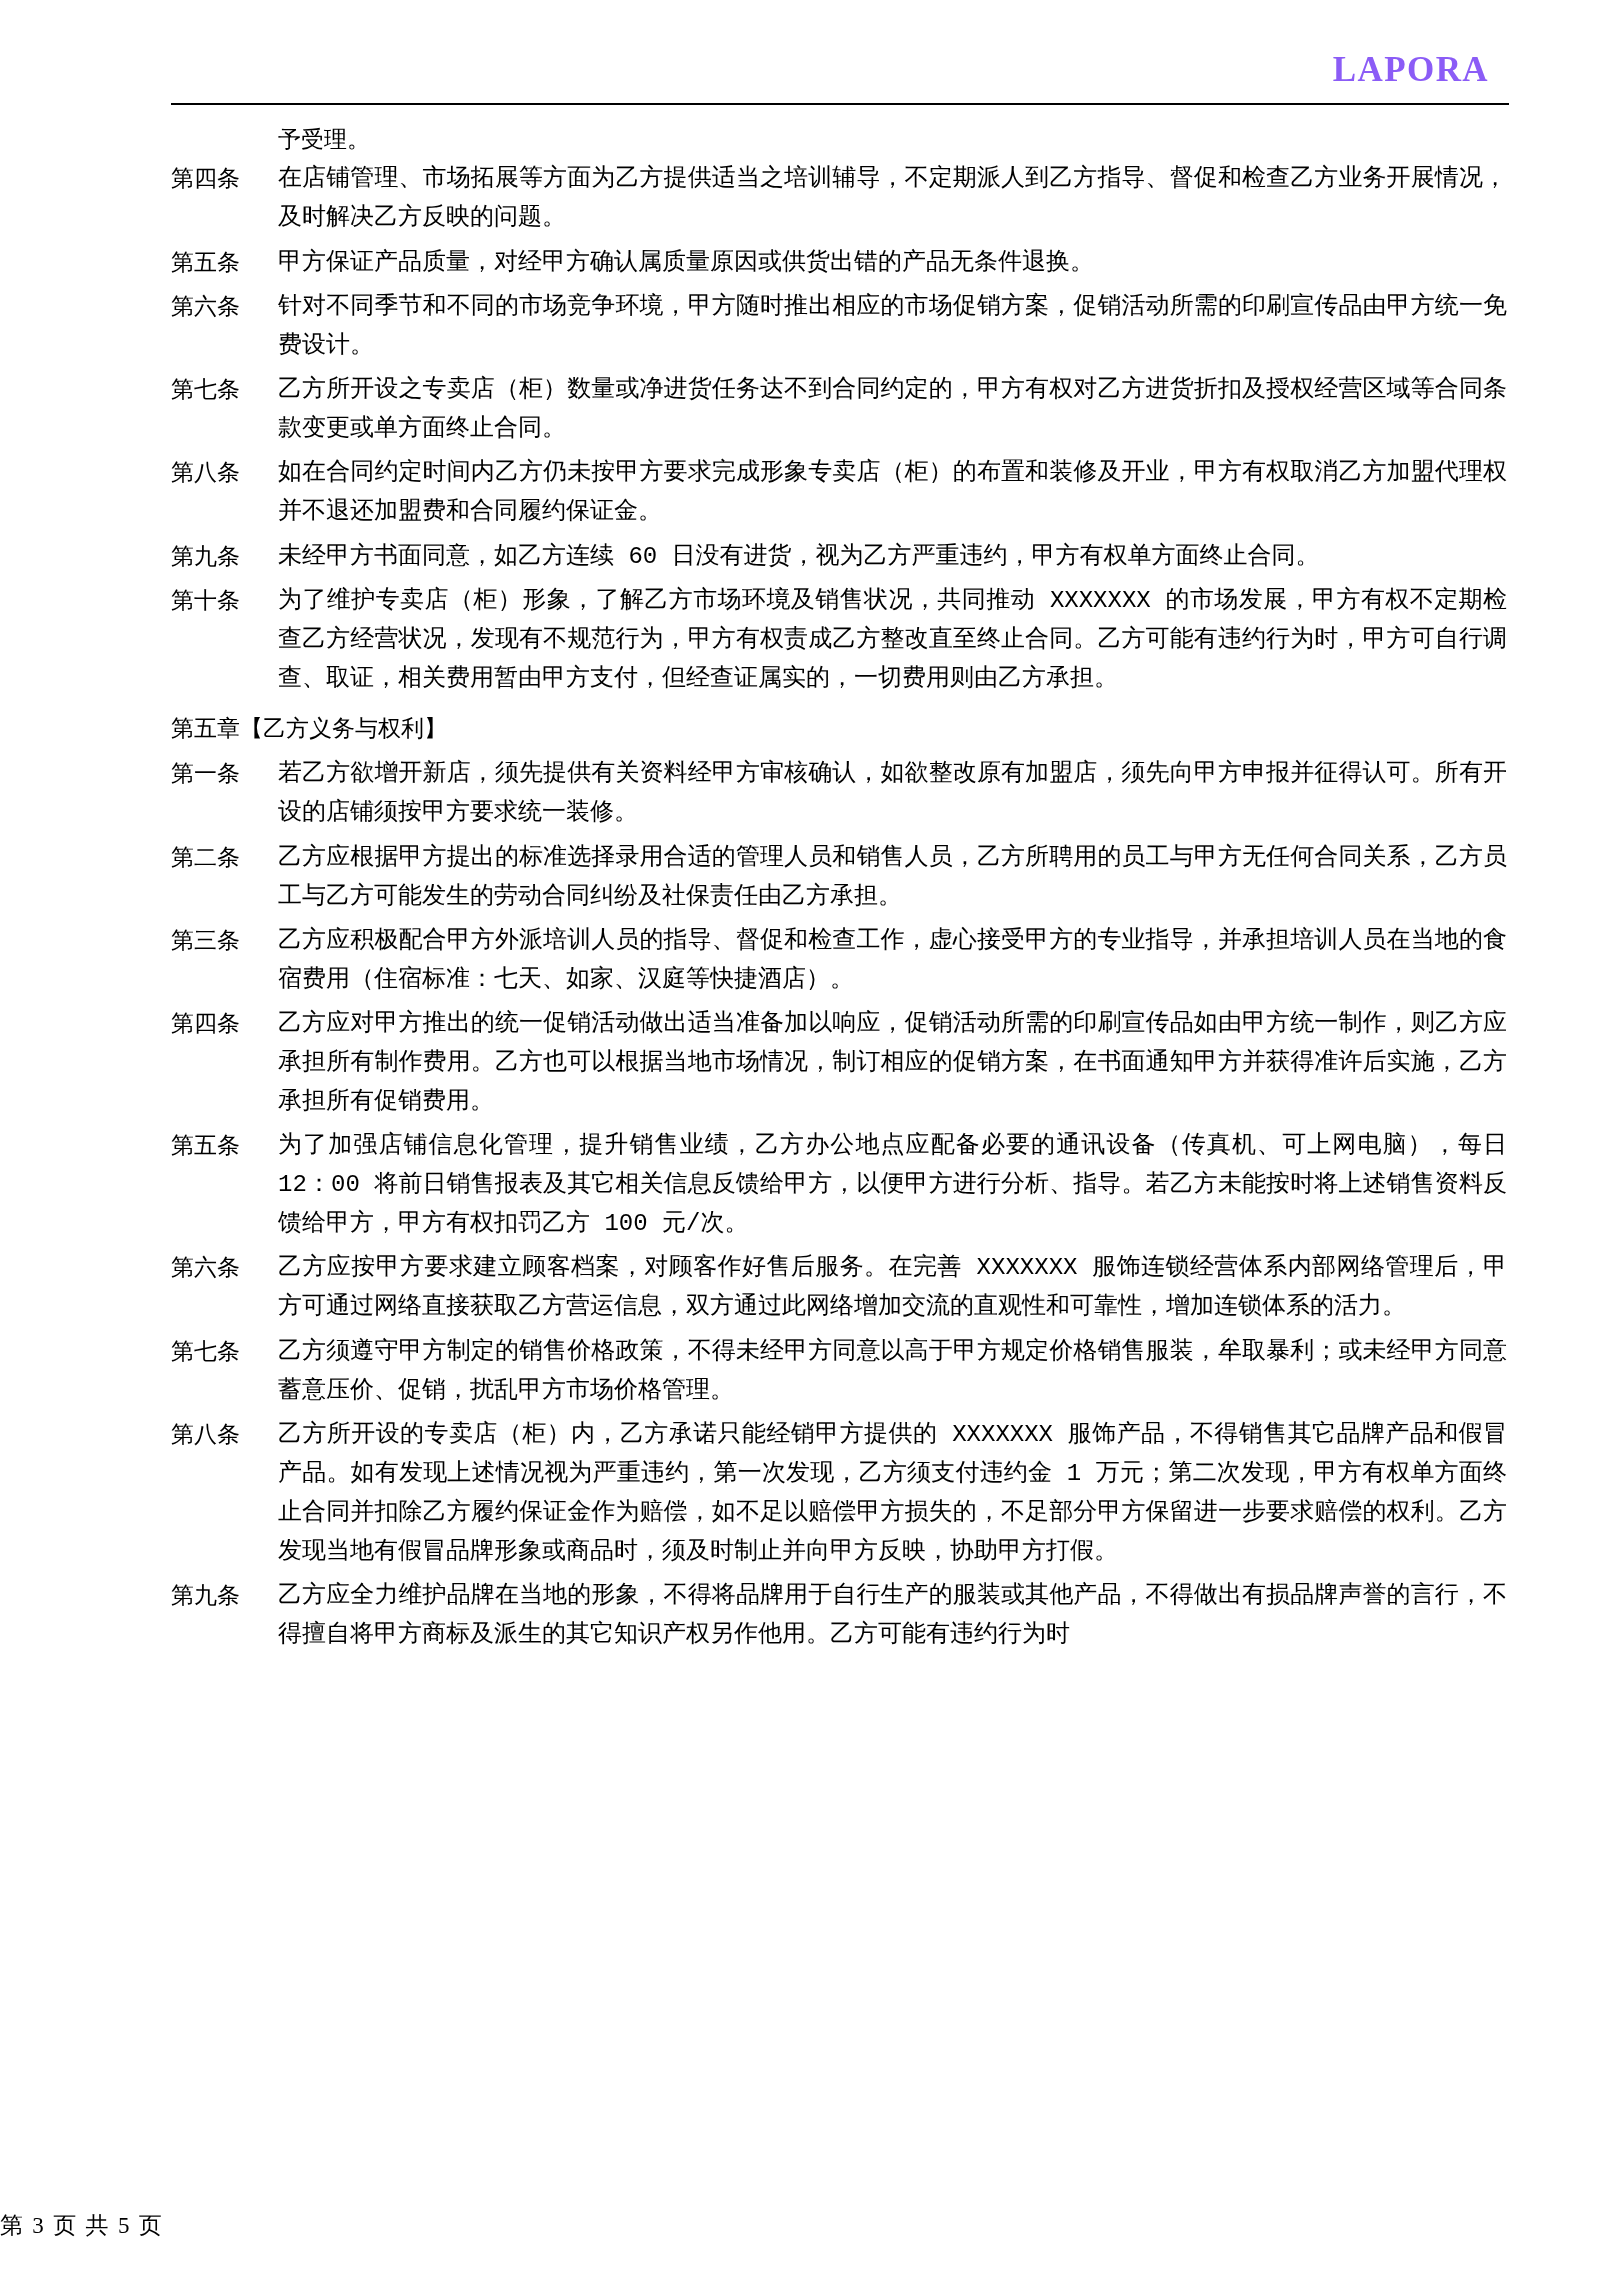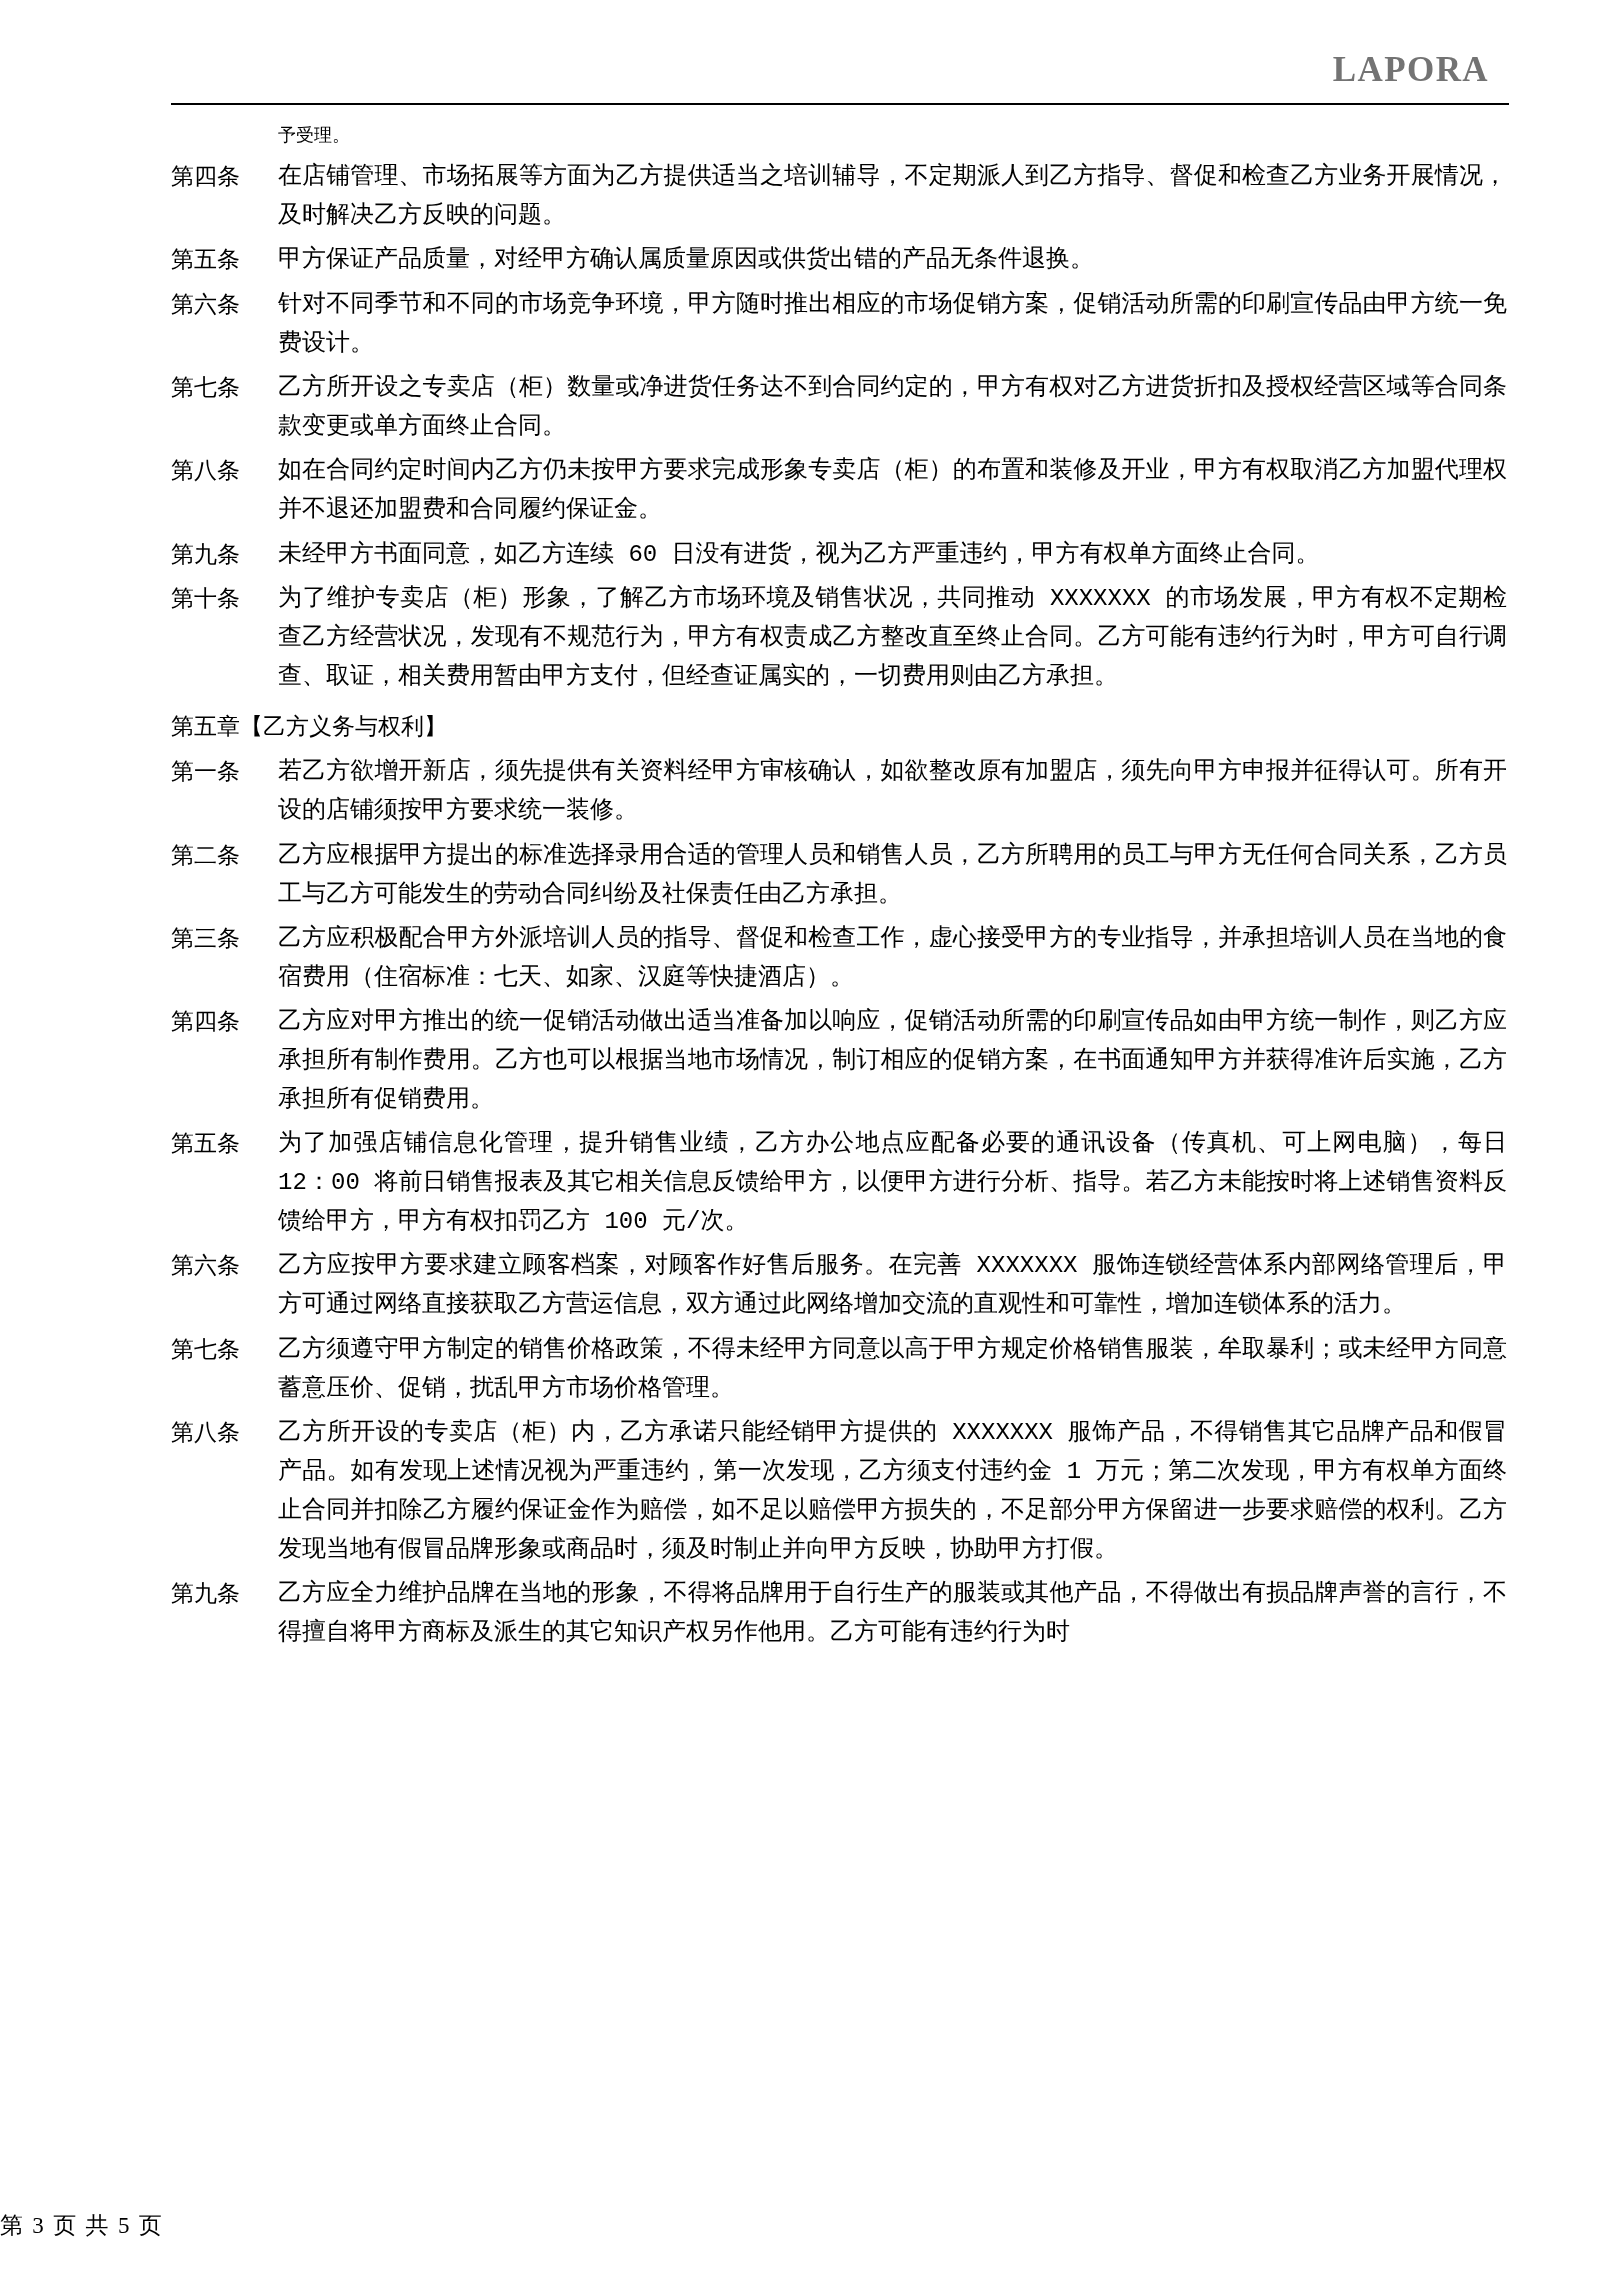--- a/index.html
+++ b/index.html
@@ -21,21 +21,21 @@
   }
   .header {
     padding: 50px 114px 0 114px;
     text-align: right;
   }
   .brand {
     font-family: "Liberation Serif", "DejaVu Serif", serif;
     font-weight: bold;
     font-size: 35px;
     letter-spacing: 1.4px;
-    color: #737373;
+    color: #8b5cf6;
     display: inline-block;
     padding-right: 20px;
   }
   .header-rule {
     margin: 12.7px 114px 0 171px;
     border-top: 2.3px solid #000;
   }
   .content {
     padding: 16.4px 116px 0 171px;
   }
@@ -60,23 +60,23 @@
     line-height: 1.62;
     font-family: Liberation Mono, monospace;
   }
   .section-title {
     font-weight: normal;
     font-size: 23px;
     margin: 12.7px 0 7.3px 0;
     line-height: 1.6;
   }
   .lead-para {
-    font-size: 18px;
+    font-size: 23px;
     line-height: 1.62;
-    margin: 0 0 8px 0;
+    margin: 0 0 2px 0;
     padding-left: 107px;
   }
   .footer {
     position: absolute;
     left: 0;
     right: 0;
     bottom: 53px;
     text-align: left;
     font-size: 23px;
     letter-spacing: 1.8px;

